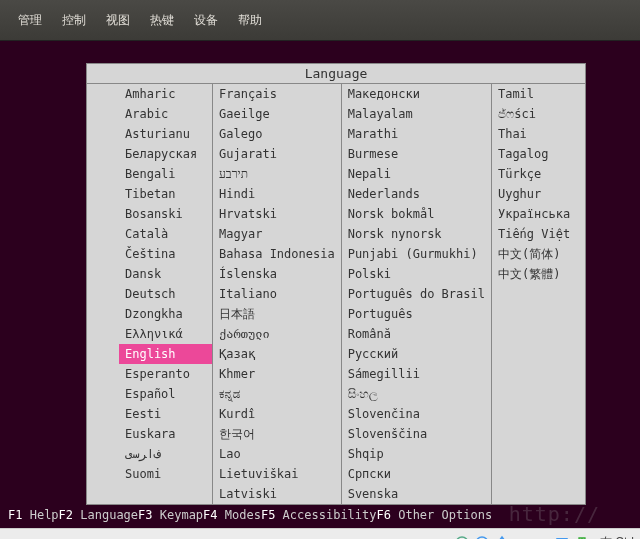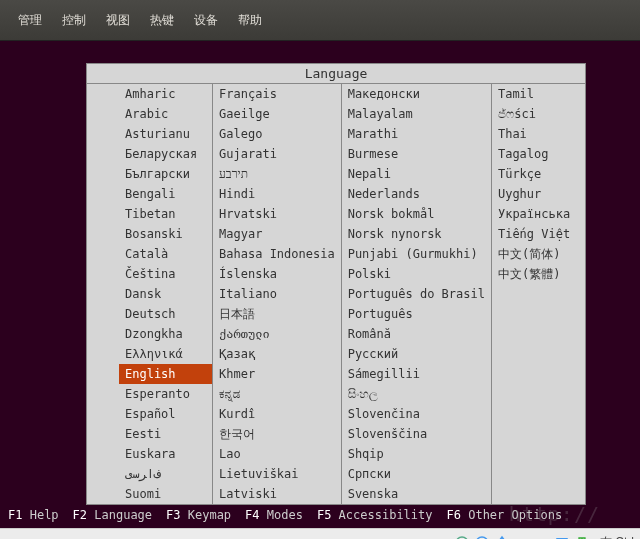--- a/index.html
+++ b/index.html
@@ -60,33 +60,32 @@
     font-family: monospace;
     font-size: 12px;
     color: #333;
     padding: 1px 6px;
     line-height: 18px;
     white-space: nowrap;
     cursor: pointer;
     overflow: hidden;
   }
   .lang-item.selected {
-    background: #c2410c;
+    background: #ec4899;
     color: #fff;
   }
   .fkeys {
     position: absolute;
     left: 0;
     bottom: 6px;
     width: 100%;
     color: #aaa;
     font-family: monospace;
     font-size: 12px;
     display: flex;
-    gap: 14px;
     padding: 0 8px;
   }
   .fkey { color: #ccc; white-space: nowrap; }
   .fkey .k { color: #fff; }
   .statusbar {
     height: 28px;
     background: #ececec;
     border-top: 1px solid #ccc;
     display: flex;
     align-items: center;
@@ -132,21 +131,20 @@
 
 <div class="vm-screen">
   <div class="lang-panel">
     <div class="lang-header">Language</div>
     <div class="lang-cols" id="lang-cols">
         <div class="lang-col">
           <div class="lang-item">Amharic</div>
           <div class="lang-item">Arabic</div>
           <div class="lang-item">Asturianu</div>
           <div class="lang-item">Беларуская</div>
-          <div class="lang-item">Български</div>
           <div class="lang-item">Bengali</div>
           <div class="lang-item">Tibetan</div>
           <div class="lang-item">Bosanski</div>
           <div class="lang-item">Català</div>
           <div class="lang-item">Čeština</div>
           <div class="lang-item">Dansk</div>
           <div class="lang-item">Deutsch</div>
           <div class="lang-item">Dzongkha</div>
           <div class="lang-item">Ελληνικά</div>
           <div class="lang-item selected">English</div>

